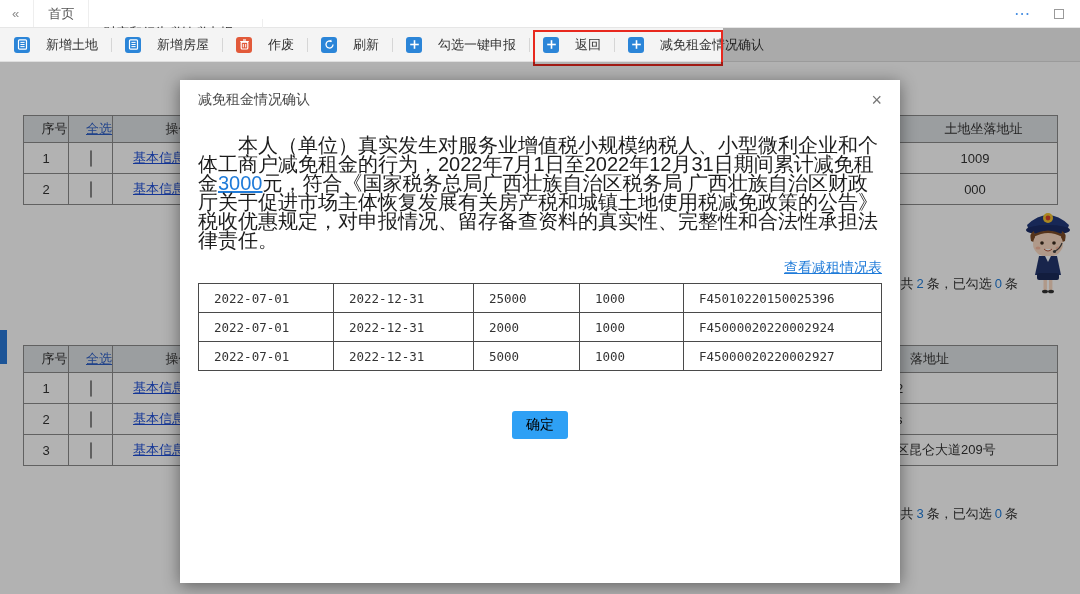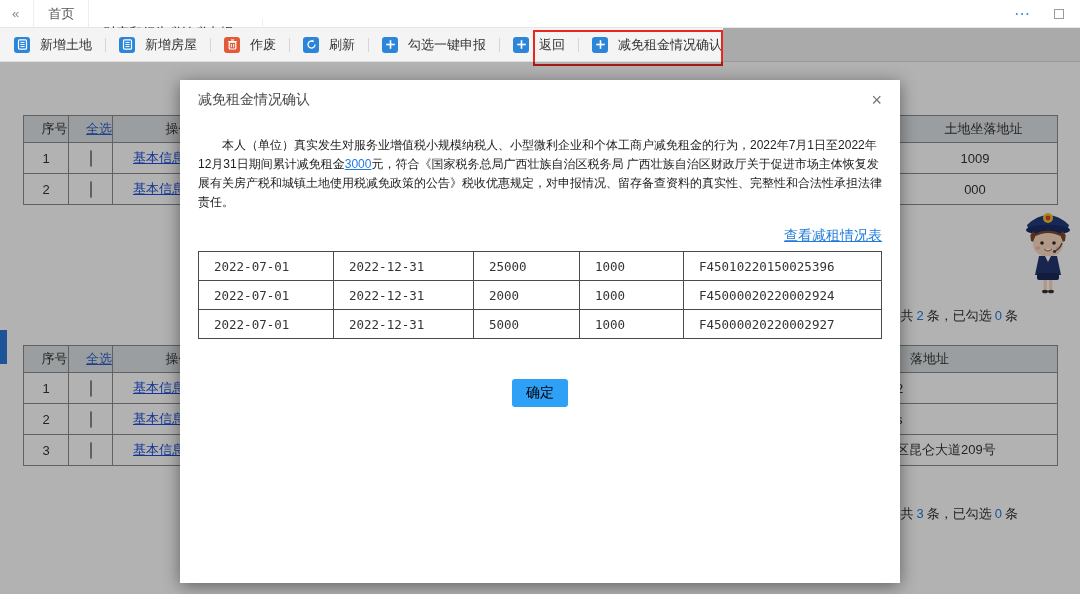--- a/index.html
+++ b/index.html
@@ -16,21 +16,21 @@
   .tab.active { color:#333;margin-top:38px; }
   .tab .close { margin-left:8px; color:#999; font-size:12px; }
   .win-controls { margin-left:auto; display:flex; align-items:center; }
   .more-dots { color:#4a90e2; font-size:16px; letter-spacing:2px; margin-right:22px; cursor:pointer; line-height:10px; }
   .maxi { width:10px; height:10px; border:1px solid #9a9a9a; margin-right:16px; cursor:pointer; }
 
   
   .toolbar { position:absolute; left:0; top:28px; width:1080px; height:34px; background:#f4f4f4;
              border-bottom:1px solid #dedede; display:flex; align-items:center; padding-left:14px;
              font-size:13px; color:#333; overflow:visible; }
-  .tbtn { display:flex; align-items:center; gap:10px; margin-right:13px; cursor:pointer; white-space:nowrap; }
+  .tbtn { display:flex; align-items:center; gap:16px; margin-right:13px; cursor:pointer; white-space:nowrap; }
   .ticon { width:16px; height:16px; border-radius:3px; display:flex; align-items:center; justify-content:center; flex:0 0 16px; }
   .ticon.blue { background:#2b85d8; }
   .ticon.red  { background:#e25a3a; }
   .tsep { width:1px; height:14px; background:#d6d6d6; margin-right:13px; }
   .highlight-box { position:absolute; left:533px; top:2px; width:190px; height:36px;
                    border:2px solid #e8281e; pointer-events:none; z-index:6; }
 
   
   .overlay { position:absolute; background:rgba(0,0,0,0.30); z-index:10; }
   .ov-toolbar { left:723px; top:28px; width:357px; height:34px; }
@@ -47,38 +47,38 @@
   .t-lower { top:283px; }
   .t-lower td { height:30px; }
   .col-idx { width:45px; } .col-sel { width:44px; } .col-op { width:115px; } .col-addr { width:165px; }
   .oplinks { padding-left:20px; text-align:left; }
   a.bglink { color:#1d4ed8; text-decoration:underline; cursor:pointer;font-family:Liberation Serif, serif; }
   .op-sep { color:#9bb0c8; margin:0 8px; }
   .chk { width:13px; height:13px; border:1px solid #8a8a8a; border-radius:2px; background:#fff; margin:0 auto; cursor:pointer; }
   th .sel-all { color:#2d5fc6; text-decoration:underline; cursor:pointer; }
   .addr-left { text-align:left !important; padding-left:3px; }
   .summary { position:absolute; right:62px; font-size:13px; color:#333; }
-  .sum-upper { top:213px;margin-top:32px; }
+  .sum-upper { top:213px; }
   .sum-lower { top:443px; }
   .summary .num { color:#1f7bd9; margin:0 3px; }
   .blue-handle { position:absolute; left:0; top:268px; width:7px; height:34px; background:#2979d9; }
   .mascot { position:absolute; left:1018px; top:141px; width:60px; height:92px; }
 
   
   .modal { position:absolute; left:180px; top:80px; width:720px; height:503px; background:#fff;
            z-index:30; box-shadow:0 3px 16px rgba(0,0,0,.45); }
   .m-head { height:40px; display:flex; align-items:center; padding:0 18px; }
   .m-title { font-size:14px; color:#4a4a4a; }
   .m-close { margin-left:auto; font-size:18px; color:#777; cursor:pointer; line-height:18px; }
   .m-body { padding:0 18px; }
-  .m-body p { font-size:12px; line-height:19px; color:#1c1c1c; text-indent:2em; }
+  .m-body p { font-size:20px; line-height:19px; color:#1c1c1c; text-indent:2em; }
   .p1 { margin-top:16px; }
   .p2 { margin-top:8px; }
   a.inline-link { color:#1f7bd9; text-decoration:underline; cursor:pointer; }
-  .view-row { text-align:right; margin-top:14px; }
+  .view-row { text-align:right; margin-top:8px; }
   .view-row a { font-size:14px; }
   table.mtab { width:100%; border-collapse:collapse; table-layout:fixed; margin-top:6px; font-size:13px; color:#333; }
   table.mtab th, table.mtab td { border:1px solid #4a4a4a; }
   table.mtab th { background:#e9f2fc; font-weight:normal; height:26px; text-align:center; }
   table.mtab td { height:29px; text-align:left; padding-left:15px;
                   font-family:"DejaVu Sans Mono","Liberation Mono",monospace; font-size:12.5px; }
   .mc1{width:135px;} .mc2{width:140px;} .mc3{width:106px;} .mc4{width:104px;}
   .confirm { display:block; margin:40px auto 0; min-width:56px; height:28px; padding:0 12px;
              background:#2ea0f5; color:#000000; border:none; border-radius:3px; font-size:14px;
              font-family:inherit; cursor:pointer; }

